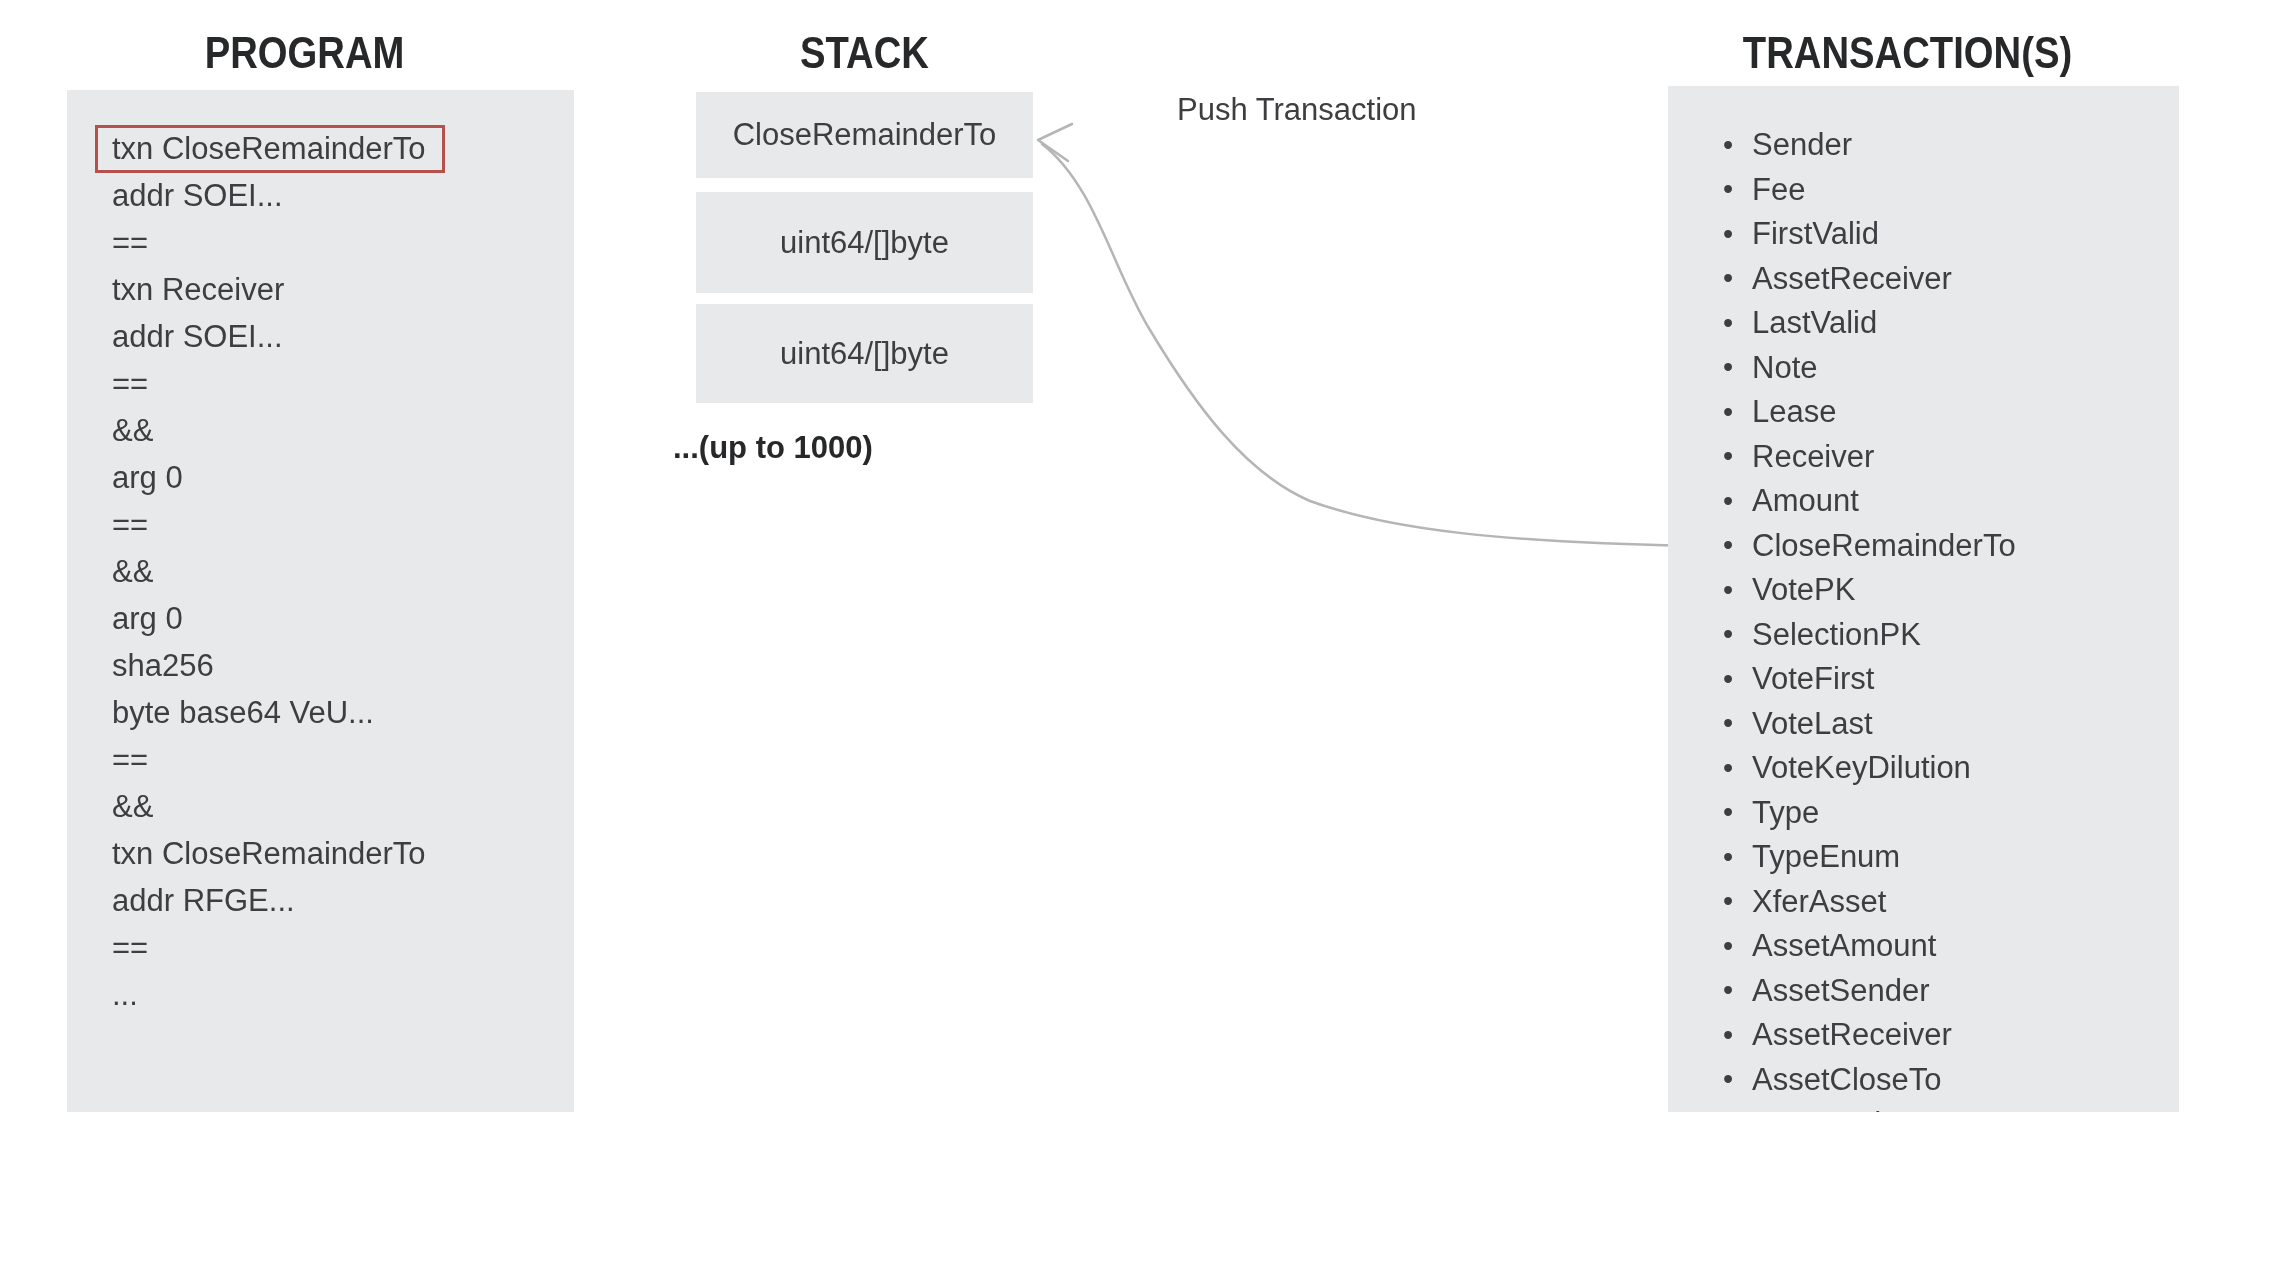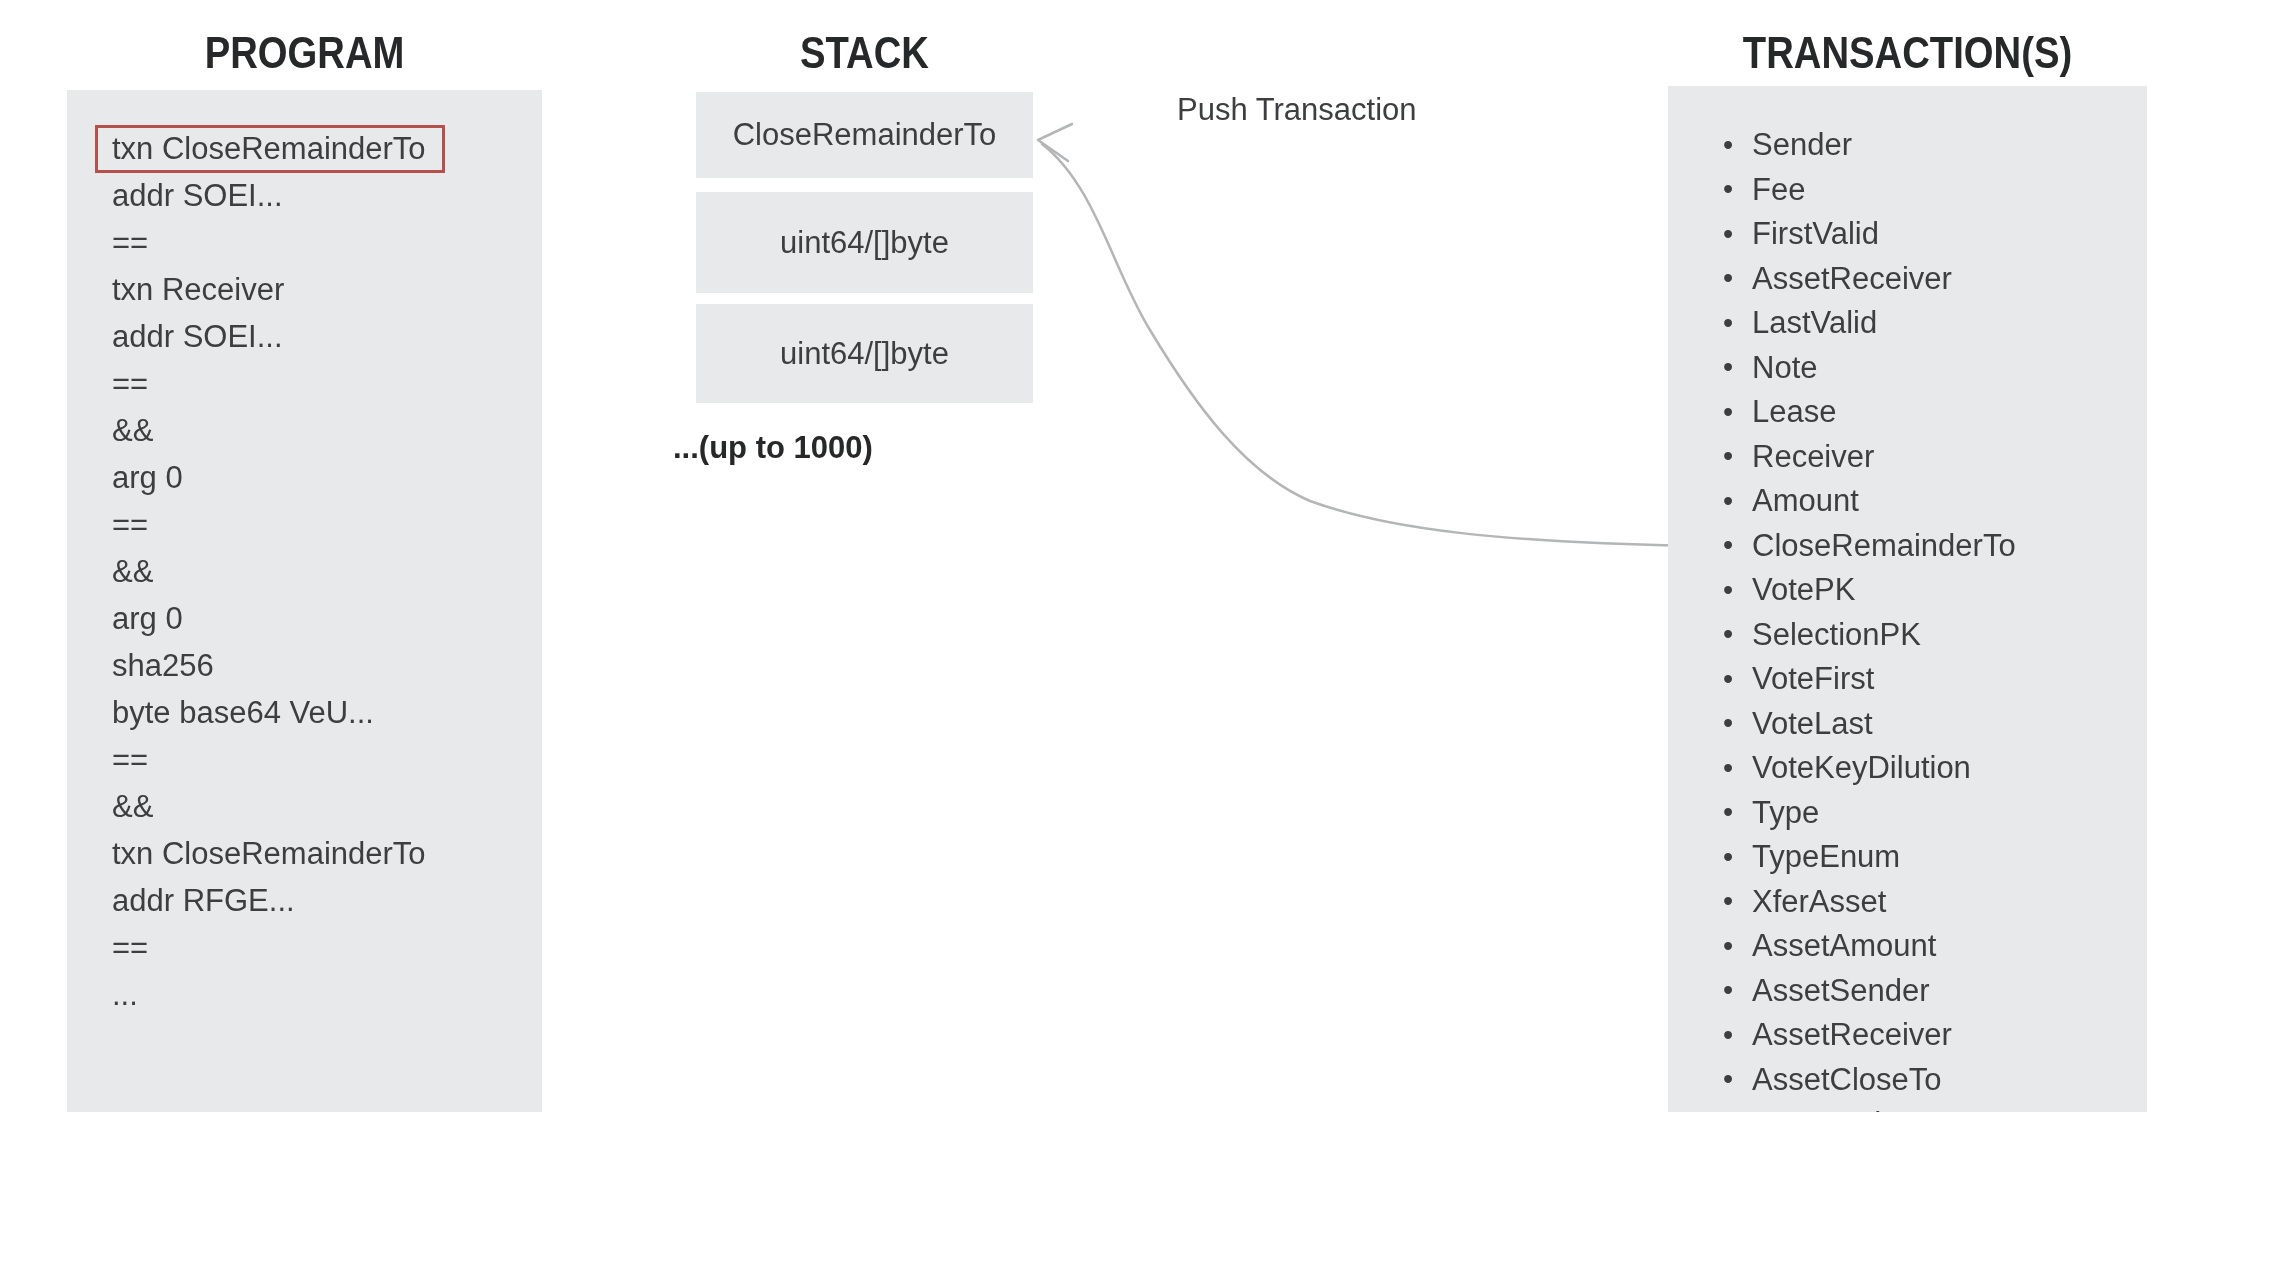--- a/index.html
+++ b/index.html
@@ -23,21 +23,21 @@
     font-size:45px;font-weight:700;line-height:45px;
     color:var(--heading);
     text-align:center;
     transform:scaleX(0.85);
   }
   #program-title{left:67px;width:475px;}
   #stack-title{left:696px;width:337px;}
   #tx-title{left:1668px;width:479px;}
 
   
-  .panel{position:absolute;background:var(--box-bg);}
+  .panel{position:absolute;background:var(--box-bg);padding-left:32px;}
   #program-box{left:67px;top:90px;width:475px;height:1125px;}
   #tx-box{left:1668px;top:86px;width:479px;height:1136px;}
 
   
   #program-lines{position:absolute;left:45px;top:35px;}
   .code-line{
     height:47px;display:flex;align-items:center;
     font-size:31px;color:var(--text);white-space:pre;
   }
   .hl{

